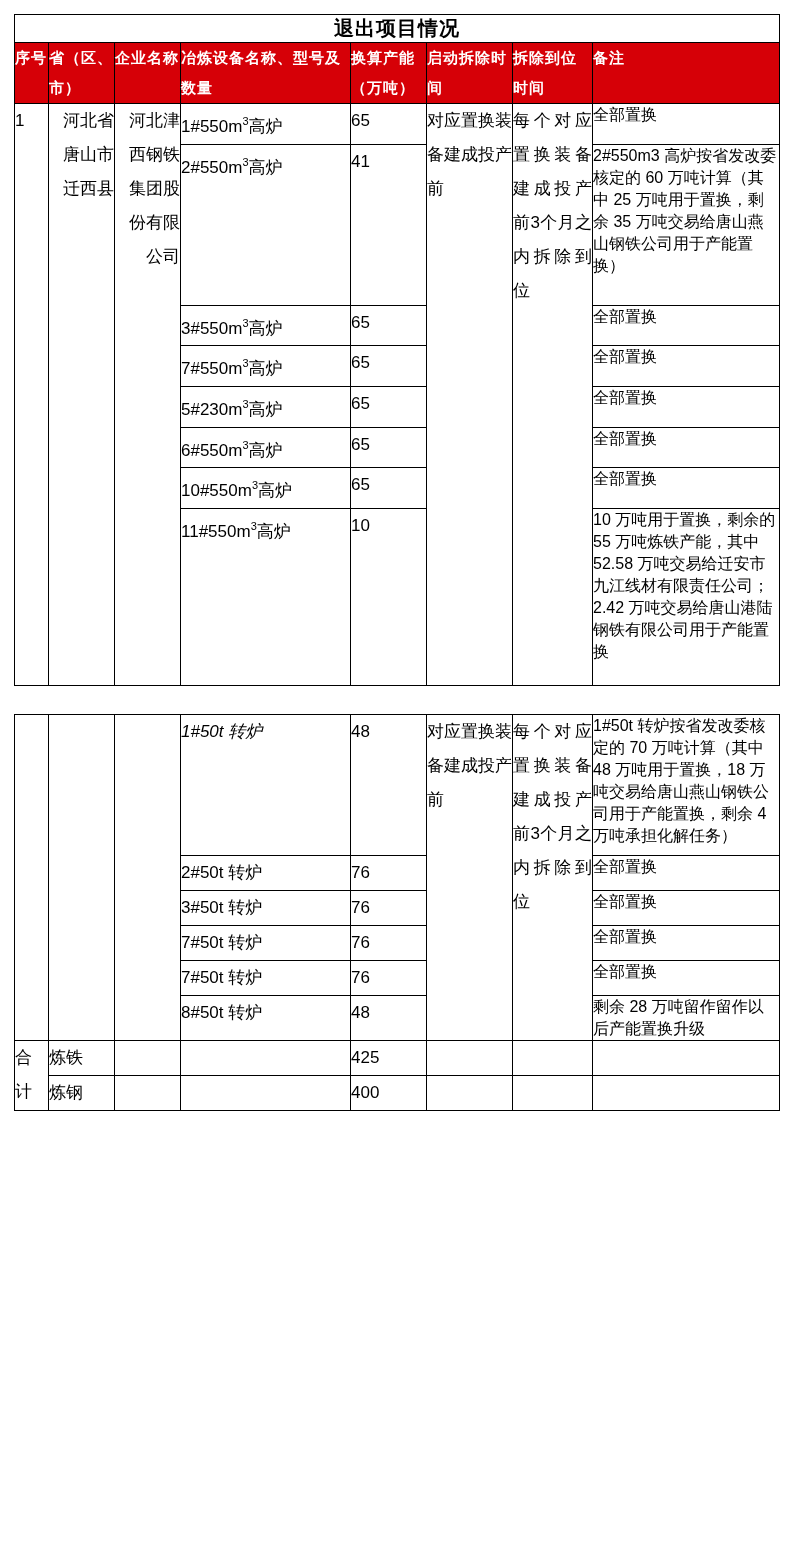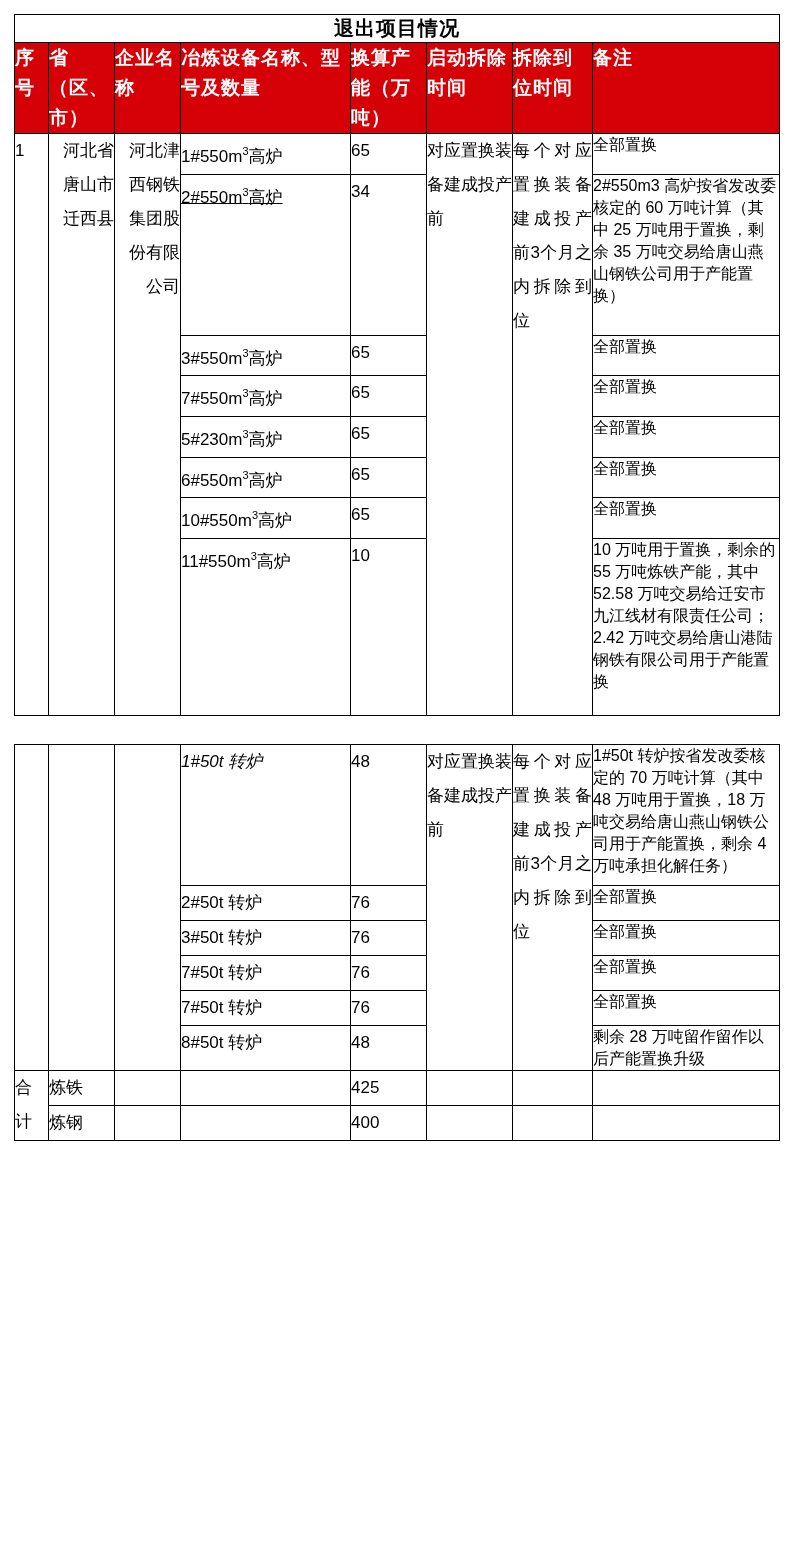--- a/index.html
+++ b/index.html
@@ -32,21 +32,21 @@
     text-align: center;
     font-size: 20px;
     font-weight: bold;
     padding: 14px 0 14px 0;
     letter-spacing: 1px;
   }
   .header-row td {
     background: #d60007;
     color: #ffffff;
     font-weight: bold;
-    font-size: 19px;
+    font-size: 15px;
     line-height: 30px;
     padding: 10px 7px 10px 7px;
     vertical-align: top;
     letter-spacing: 1px;
   }
   .cell {
     font-size: 17px;
     line-height: 34px;
     padding: 7px 8px;
   }
@@ -115,22 +115,22 @@
         <td class="cell narrow-stack" rowspan="8">河北省唐山市迁西县</td>
         <td class="cell narrow-stack" rowspan="8">河北津西钢铁集团股份有限公司</td>
         <td class="cell"><span>1#550m</span><span class="sup">3</span><span>高炉</span></td>
         <td class="cell">65</td>
         <td class="cell justify-spread" rowspan="8">对应置换装备建成投产前</td>
         <td class="cell justify-spread" rowspan="8">每个对应置换装备建成投产前3个月之内拆除到位</td>
         <td class="cell-note">全部置换</td>
       </tr>
 
       <tr>
-        <td class="cell" style="height:160px;text-decoration:underline;"><span>2#550m</span><span class="sup">3</span><span>高炉</span></td>
-        <td class="cell">34</td>
+        <td class="cell" style="height:160px;"><span>2#550m</span><span class="sup">3</span><span>高炉</span></td>
+        <td class="cell">41</td>
         <td class="cell-note">2#550m3 高炉按省发改委核定的 60 万吨计算（其中 25 万吨用于置换，剩余 35 万吨交易给唐山燕山钢铁公司用于产能置换）</td>
       </tr>
 
       <tr>
         <td class="cell"><span>3#550m</span><span class="sup">3</span><span>高炉</span></td>
         <td class="cell">65</td>
         <td class="cell-note">全部置换</td>
       </tr>
 
       <tr>

